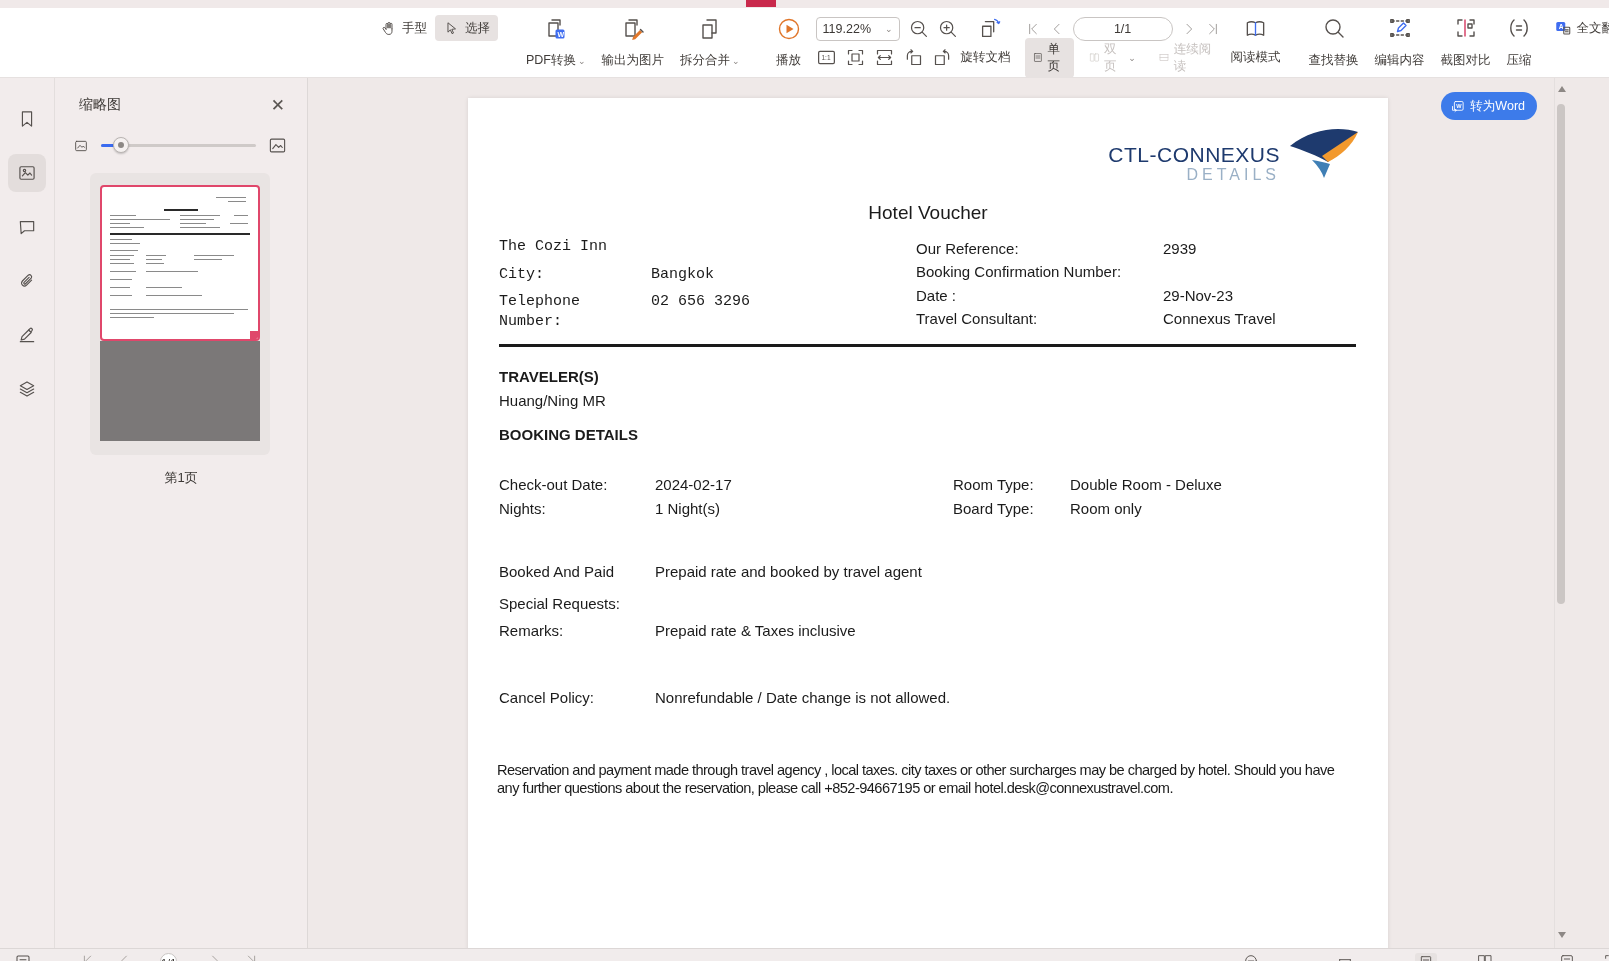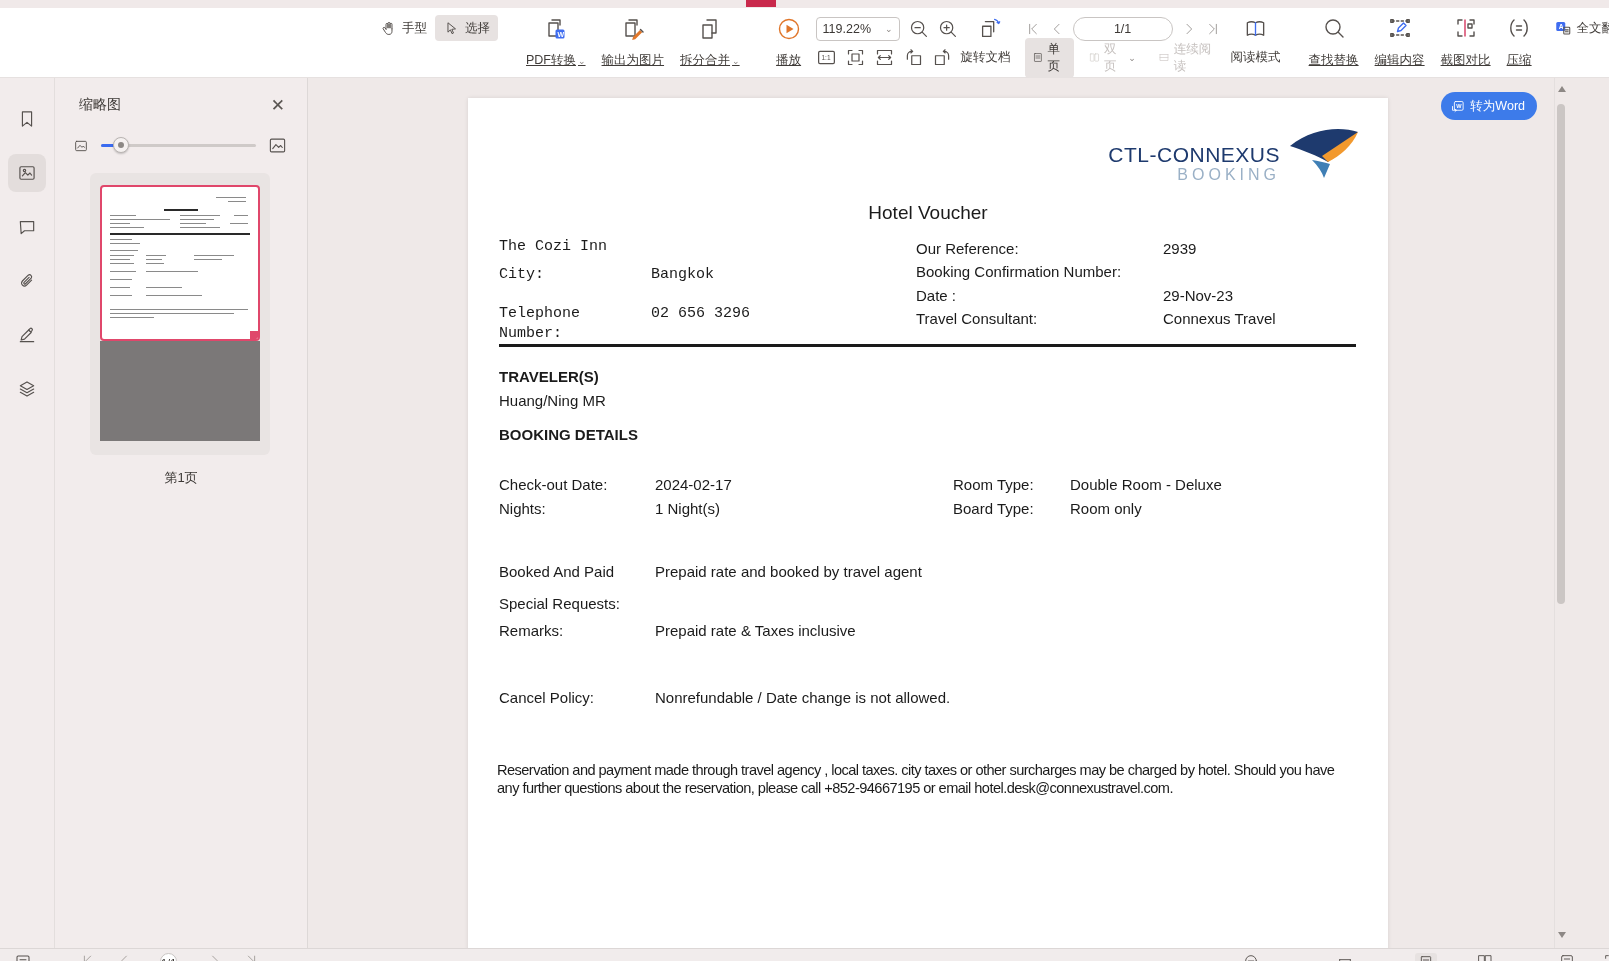--- a/index.html
+++ b/index.html
@@ -18,21 +18,21 @@
   .caret { font-size:9px; color:#8b8683; margin-left:2px; }
   .dim { color:#c6c1bf !important; }
   .dim svg * { stroke:#cfcac8 !important; }
 
   .tool-2row { display:flex; flex-direction:row; justify-content:space-between; padding:2px 0; }
   .tool-row { display:flex; align-items:center; gap:5px; height:26px; padding:0 8px; border-radius:4px; cursor:default; }
   .tool-row.sel { background:#e7e2e1; }
 
   .bigbtn { display:flex; flex-direction:column; align-items:center; justify-content:space-between;
     padding:3px 8px 4px; border-radius:4px; }
-  .bigbtn .tb-label { margin-top:1px;text-decoration:underline; }
+  .bigbtn .tb-label { margin-top:1px; }
 
   .stack { display:flex; flex-direction:column; justify-content:space-between; padding:2px 0; }
   .stack .r1, .stack .r2 { display:flex; align-items:center; gap:8px; height:27px; }
 
   .zoombox { width:84px; height:24px; border:1px solid #c9c5c3; border-radius:4px; display:flex;
     align-items:center; justify-content:space-between; padding:0 6px; font-size:12.5px; background:#fff; }
   .pagebox { width:100px; height:24px; border:1px solid #c9c5c3; border-radius:12px; display:flex;
     align-items:center; justify-content:center; font-size:12.5px; background:#fff; }
   .pill { display:flex; align-items:center; gap:4px; padding:3px 7px; border-radius:4px; font-size:12.5px; }
   .pill.sel { background:#e7e2e1; }
@@ -449,38 +449,38 @@
   </div>
   <div class="thumb-label">第1页</div>
 </div>
 
 <div class="doc-area">
   <div class="page">
 
     <div class="logo">
       <div class="logo-txt">
         <div class="logo-main">CTL-CONNEXUS</div>
-        <div class="logo-sub">BOOKING</div>
+        <div class="logo-sub">DETAILS</div>
       </div>
       <svg width="78" height="58" viewBox="0 0 78 58">
         <path d="M8 20 C30 2, 58 0, 76 6 L46 36 C36 30, 20 24, 8 20 Z" fill="#1e3a6e"></path>
         <path d="M76 6 C70 20, 58 30, 46 36 L40 30 Z" fill="#f2992e"></path>
         <path d="M30 34 C36 40, 40 46, 42 52 L48 38 C42 36, 36 35, 30 34 Z" fill="#3f7fb5"></path>
       </svg>
     </div>
 
     <div class="doc-title">Hotel Voucher</div>
 
     <div class="info-left">
       <div>The Cozi Inn</div>
       <div class="lrow" style="margin-top:8px">
         <span class="lab">City:</span>
         <span>Bangkok</span>
       </div>
-      <div class="lrow" style="margin-top:20px">
+      <div class="lrow" style="margin-top:8px">
         <span class="lab">Telephone Number:</span>
         <span>02 656 3296</span>
       </div>
     </div>
 
     <div class="info-right">
       <div class="rrow">
           <span class="lab">Our Reference:</span>
           <span>2939</span>
         </div>

